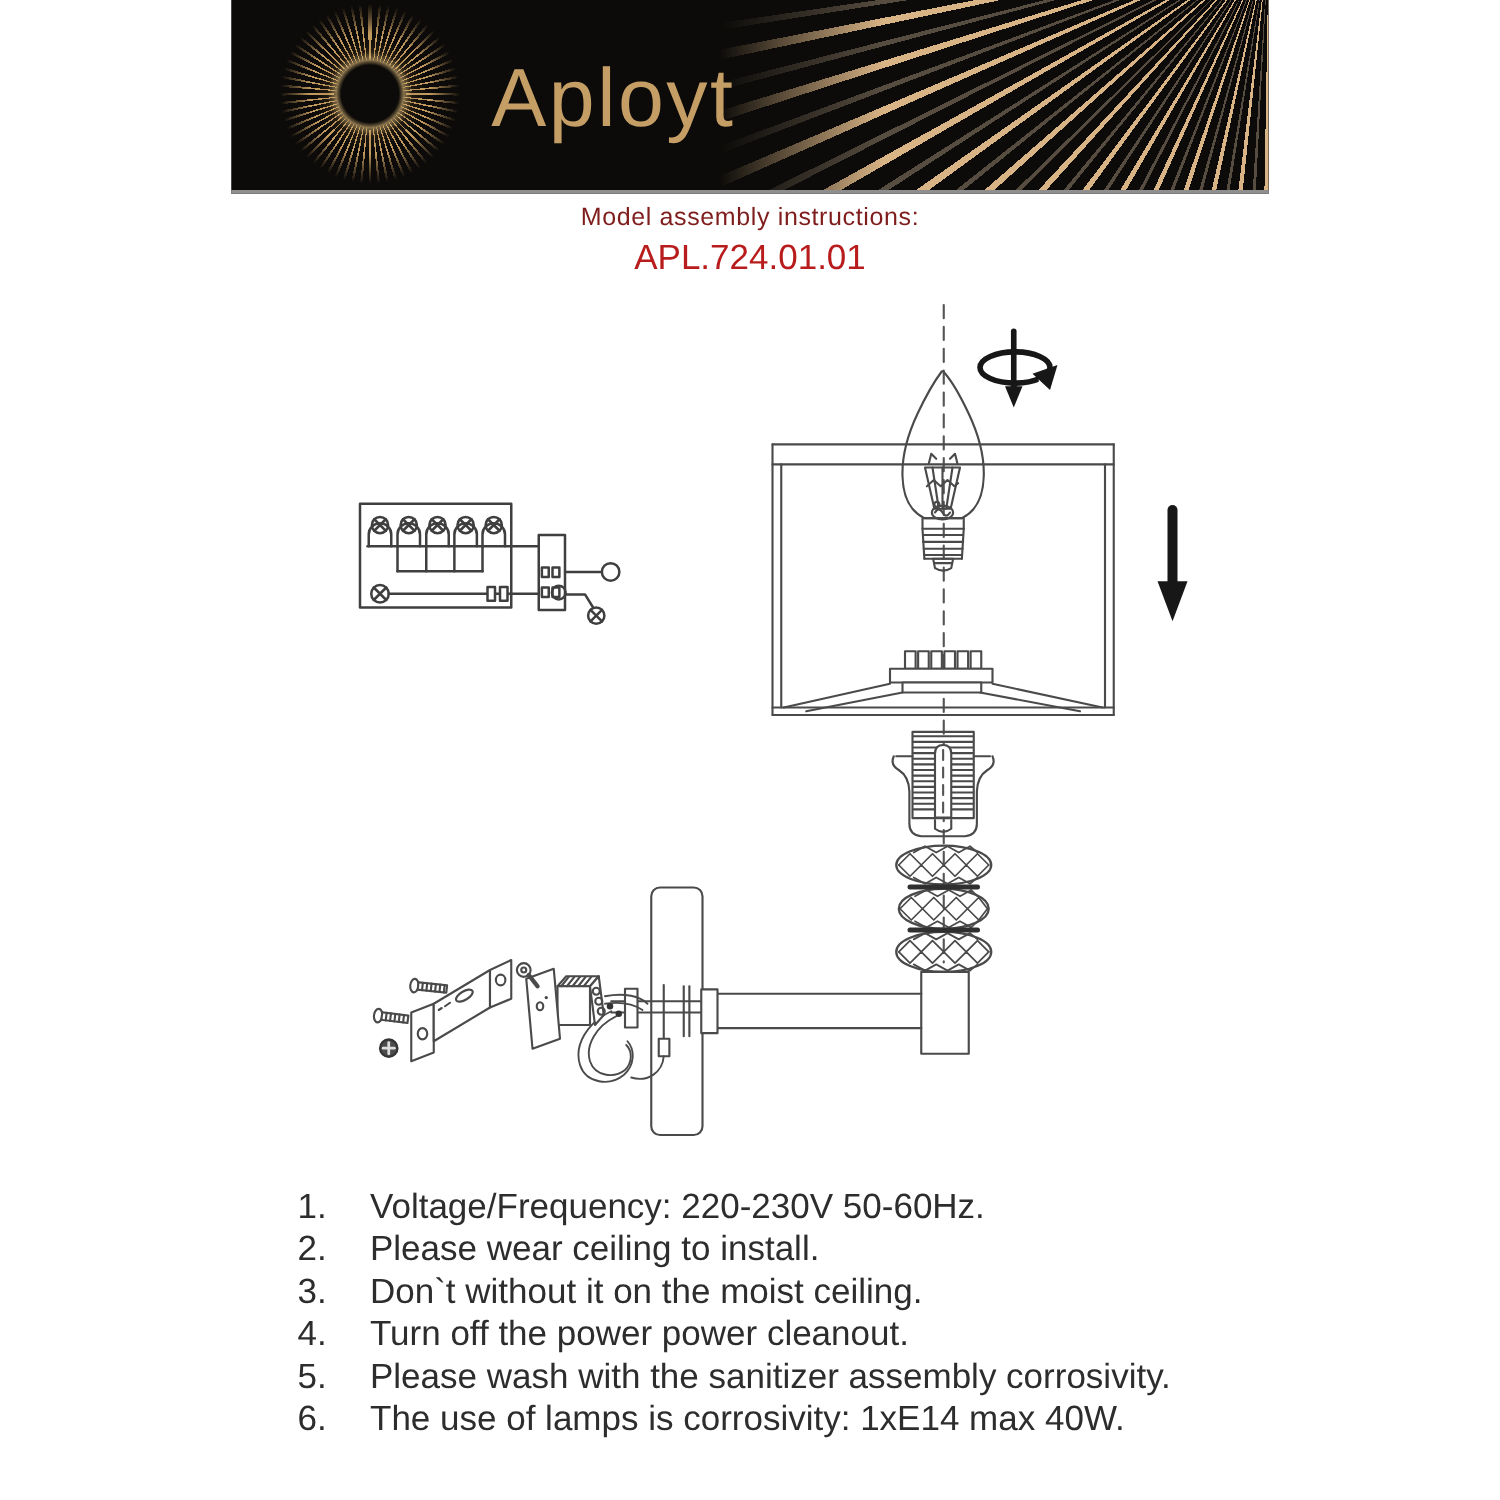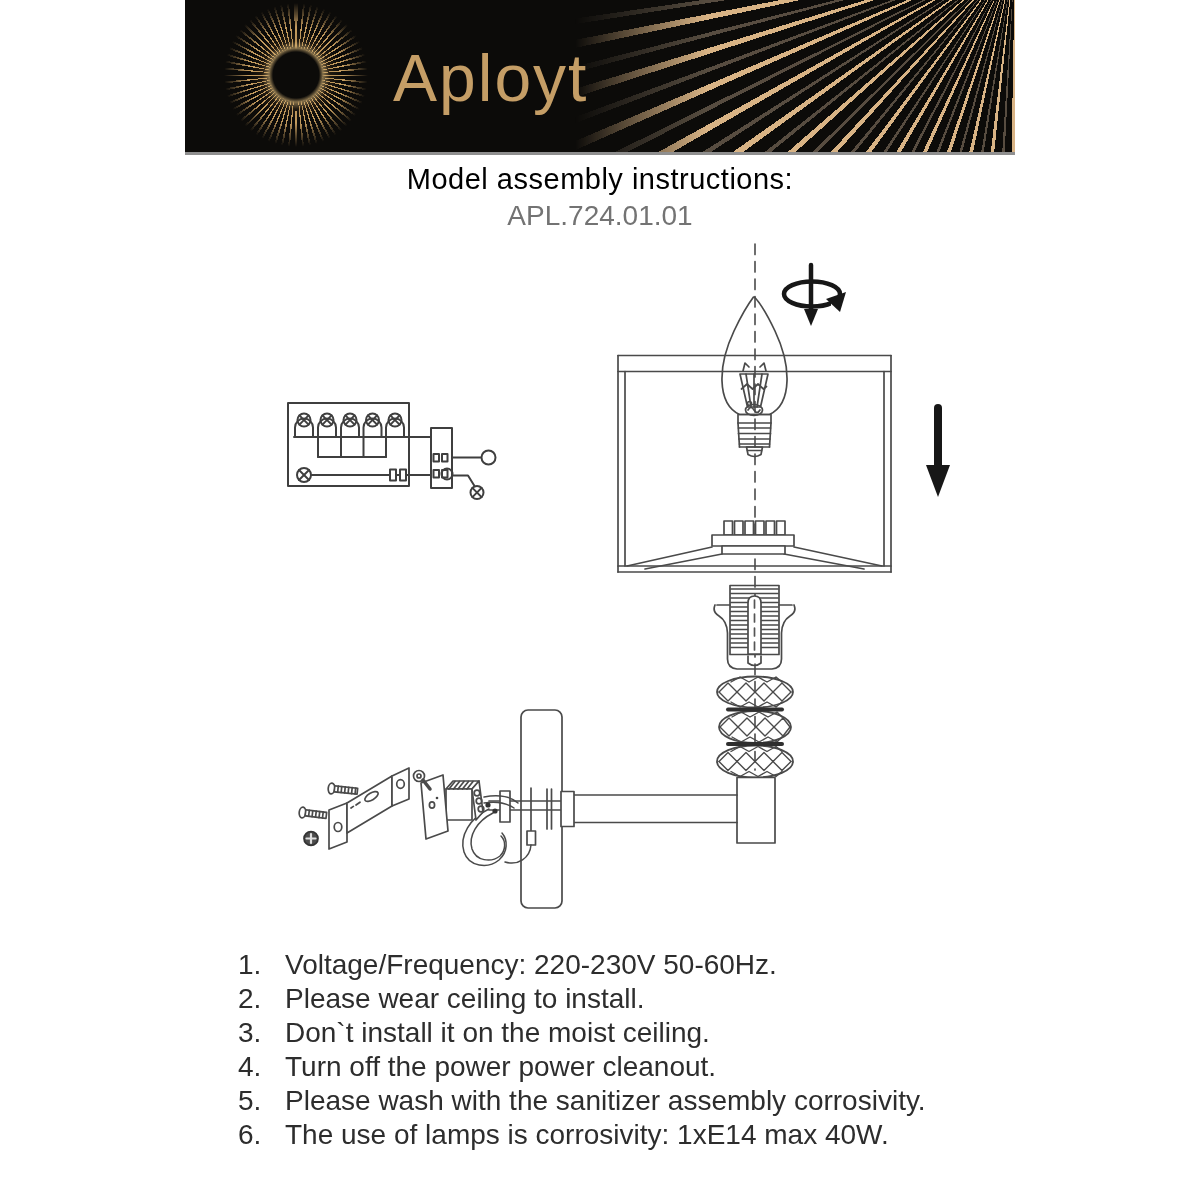--- a/index.html
+++ b/index.html
@@ -19,31 +19,31 @@
          letter-spacing:2px;color:#c59e66;}
   .rays{position:absolute;top:0;right:0;width:440px;height:152px;
         background:
           repeating-conic-gradient(from 0deg at 100% -30%, rgba(228,189,140,.95) 0deg 1deg, rgba(0,0,0,0) 1deg 6deg),
           repeating-conic-gradient(from 3deg at 100% -30%, rgba(150,132,110,.55) 0deg .7deg, rgba(0,0,0,0) .7deg 6deg);
         -webkit-mask:linear-gradient(to left,#000 70%,transparent 100%);
         mask:linear-gradient(to left,#000 70%,transparent 100%);}
 
   
   .title-block{position:absolute;left:0;top:163px;width:1200px;text-align:center;}
-  .title-line{font-size:29px;letter-spacing:.5px;color:#000000;}
-  .model-line{font-size:28px;margin-top:4px;color:#737373;}
+  .title-line{font-size:20px;letter-spacing:.5px;color:#7f1d1d;}
+  .model-line{font-size:28px;margin-top:4px;color:#b91c1c;}
 
   
   .diagram{position:absolute;left:0;top:0;width:1200px;height:1200px;}
 
   
   .instructions{position:absolute;left:238px;top:948px;list-style:none;margin:0;padding:0;}
   .instructions li{display:flex;height:34px;line-height:34px;font-size:28px;color:#2d2d2d;}
   .instructions .num{width:36px;flex:none;}
-  .instructions .txt{margin-left:11px;white-space:nowrap;}
+  .instructions .txt{margin-left:22px;white-space:nowrap;}
 </style>
 </head>
 <body>
 
 <div class="page">
 
   <header class="banner">
     <div class="sunburst"></div>
     <div class="sunburst-glow"></div>
     <div class="brand">Aployt</div>
@@ -332,21 +332,21 @@
     <li>
       <span class="num">1.</span>
       <span class="txt">Voltage/Frequency: 220-230V 50-60Hz.</span>
     </li>
     <li>
       <span class="num">2.</span>
       <span class="txt">Please wear ceiling to install.</span>
     </li>
     <li>
       <span class="num">3.</span>
-      <span class="txt">Don`t install it on the moist ceiling.</span>
+      <span class="txt">Don`t without it on the moist ceiling.</span>
     </li>
     <li>
       <span class="num">4.</span>
       <span class="txt">Turn off the power power cleanout.</span>
     </li>
     <li>
       <span class="num">5.</span>
       <span class="txt">Please wash with the sanitizer assembly corrosivity.</span>
     </li>
     <li>

